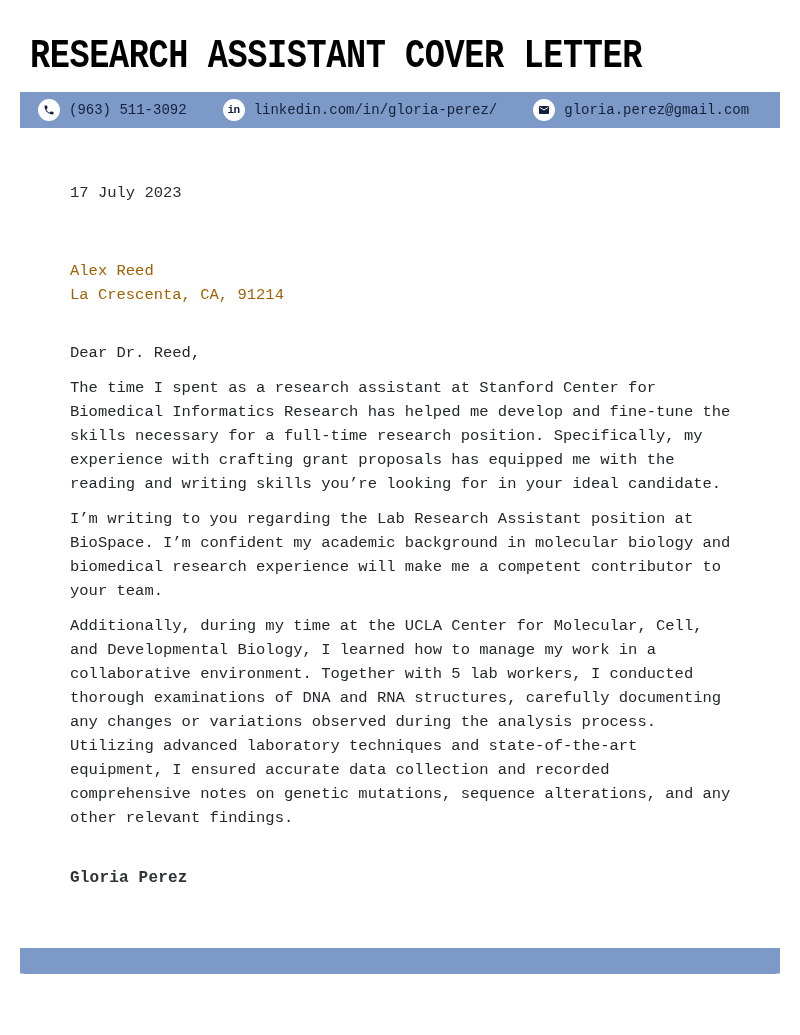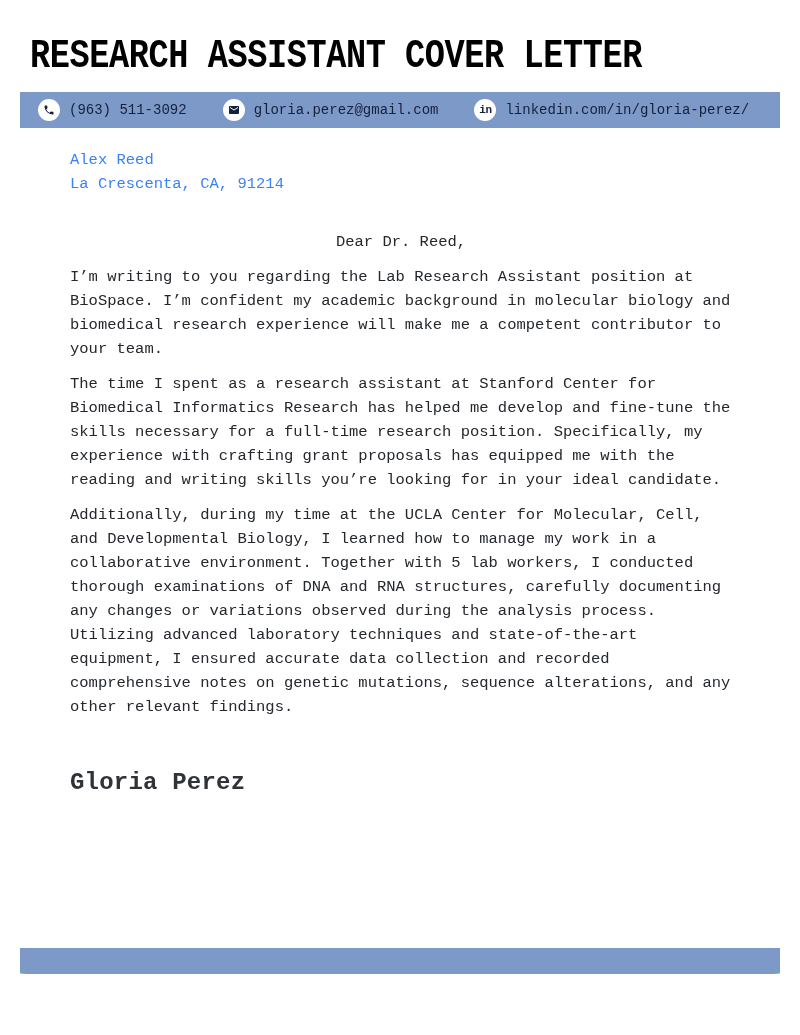--- a/index.html
+++ b/index.html
@@ -46,28 +46,28 @@
   }
   .icon-circle svg { display: block; }
   .in-glyph { font-size: 11px; font-weight: 800; line-height: 1; letter-spacing: -0.5px; }
   .letter {
     margin: 0 70px;
     width: 662px;
     font-size: 15.5px;
     line-height: 24px;
   }
   .date { margin: 53px 0 0 0; color: #2b2b2b; }
-  .recipient { margin-top: 20px; color: #3b82f6; }
+  .recipient { margin-top: 54px; color: #a16207; }
   .recipient p { margin: 0; }
-  .salutation { margin: 34px 0 0 0; text-align: center; }
+  .salutation { margin: 34px 0 0 0; }
   .para { margin: 11px 0 0 0; }
   .closing { margin: 11px 0 0 0; }
   .signature {
-    margin: 49px 0 0 0;
-    font-size: 24px;
+    margin: 33px 0 0 0;
+    font-size: 16px;
     font-weight: 800;
     line-height: 30px;
     color: #2f3338;
     letter-spacing: 0.2px;
   }
   .footer-bar {
     position: absolute;
     left: 20px; right: 20px; bottom: 0;
     height: 26px;
     background: #7d99c7;
@@ -84,45 +84,46 @@
     <div class="contact-item">
       <span class="icon-circle">
         <svg viewBox="0 0 24 24" width="12" height="12" aria-hidden="true">
             <path fill="currentColor" d="M6.62 10.79c1.44 2.83 3.76 5.14 6.59 6.59l2.2-2.21c.27-.27.67-.36 1.02-.24 1.12.37 2.33.57 3.57.57.55 0 1 .45 1 1V20c0 .55-.45 1-1 1-9.39 0-17-7.61-17-17 0-.55.45-1 1-1h3.5c.55 0 1 .45 1 1 0 1.25.2 2.45.57 3.57.11.35.03.74-.25 1.02l-2.2 2.2z"></path>
           </svg>
       </span>
       <span>(963) 511-3092</span>
     </div>
     <div class="contact-item">
       <span class="icon-circle">
+        <span class="in-glyph">in</span>
+      </span>
+      <span>linkedin.com/in/gloria-perez/</span>
+    </div>
+    <div class="contact-item">
+      <span class="icon-circle">
         <svg viewBox="0 0 24 24" width="12" height="12" aria-hidden="true">
             <path fill="currentColor" d="M20 4H4c-1.1 0-1.99.9-1.99 2L2 18c0 1.1.9 2 2 2h16c1.1 0 2-.9 2-2V6c0-1.1-.9-2-2-2zm0 4l-8 5-8-5V6l8 5 8-5v2z"></path>
           </svg>
       </span>
       <span>gloria.perez@gmail.com</span>
     </div>
-    <div class="contact-item">
-      <span class="icon-circle">
-        <span class="in-glyph">in</span>
-      </span>
-      <span>linkedin.com/in/gloria-perez/</span>
-    </div>
   </div>
 
   <div class="letter">
+    <p class="date">17 July 2023</p>
 
     <div class="recipient">
       <p>Alex Reed</p>
       <p>La Crescenta, CA, 91214</p>
     </div>
 
     <p class="salutation">Dear Dr. Reed,</p>
 
+    <p class="para">The time I spent as a research assistant at Stanford Center for Biomedical Informatics Research has helped me develop and fine-tune the skills necessary for a full-time research position. Specifically, my experience with crafting grant proposals has equipped me with the reading and writing skills you’re looking for in your ideal candidate.</p>
     <p class="para">I’m writing to you regarding the Lab Research Assistant position at BioSpace. I’m confident my academic background in molecular biology and biomedical research experience will make me a competent contributor to your team.</p>
-    <p class="para">The time I spent as a research assistant at Stanford Center for Biomedical Informatics Research has helped me develop and fine-tune the skills necessary for a full-time research position. Specifically, my experience with crafting grant proposals has equipped me with the reading and writing skills you’re looking for in your ideal candidate.</p>
     <p class="para">Additionally, during my time at the UCLA Center for Molecular, Cell, and Developmental Biology, I learned how to manage my work in a collaborative environment. Together with 5 lab workers, I conducted thorough examinations of DNA and RNA structures, carefully documenting any changes or variations observed during the analysis process. Utilizing advanced laboratory techniques and state-of-the-art equipment, I ensured accurate data collection and recorded comprehensive notes on genetic mutations, sequence alterations, and any other relevant findings.</p>
 
     <p class="signature">Gloria Perez</p>
   </div>
 
   <div class="footer-bar"></div>
 
 </div>
 
 </body></html>

